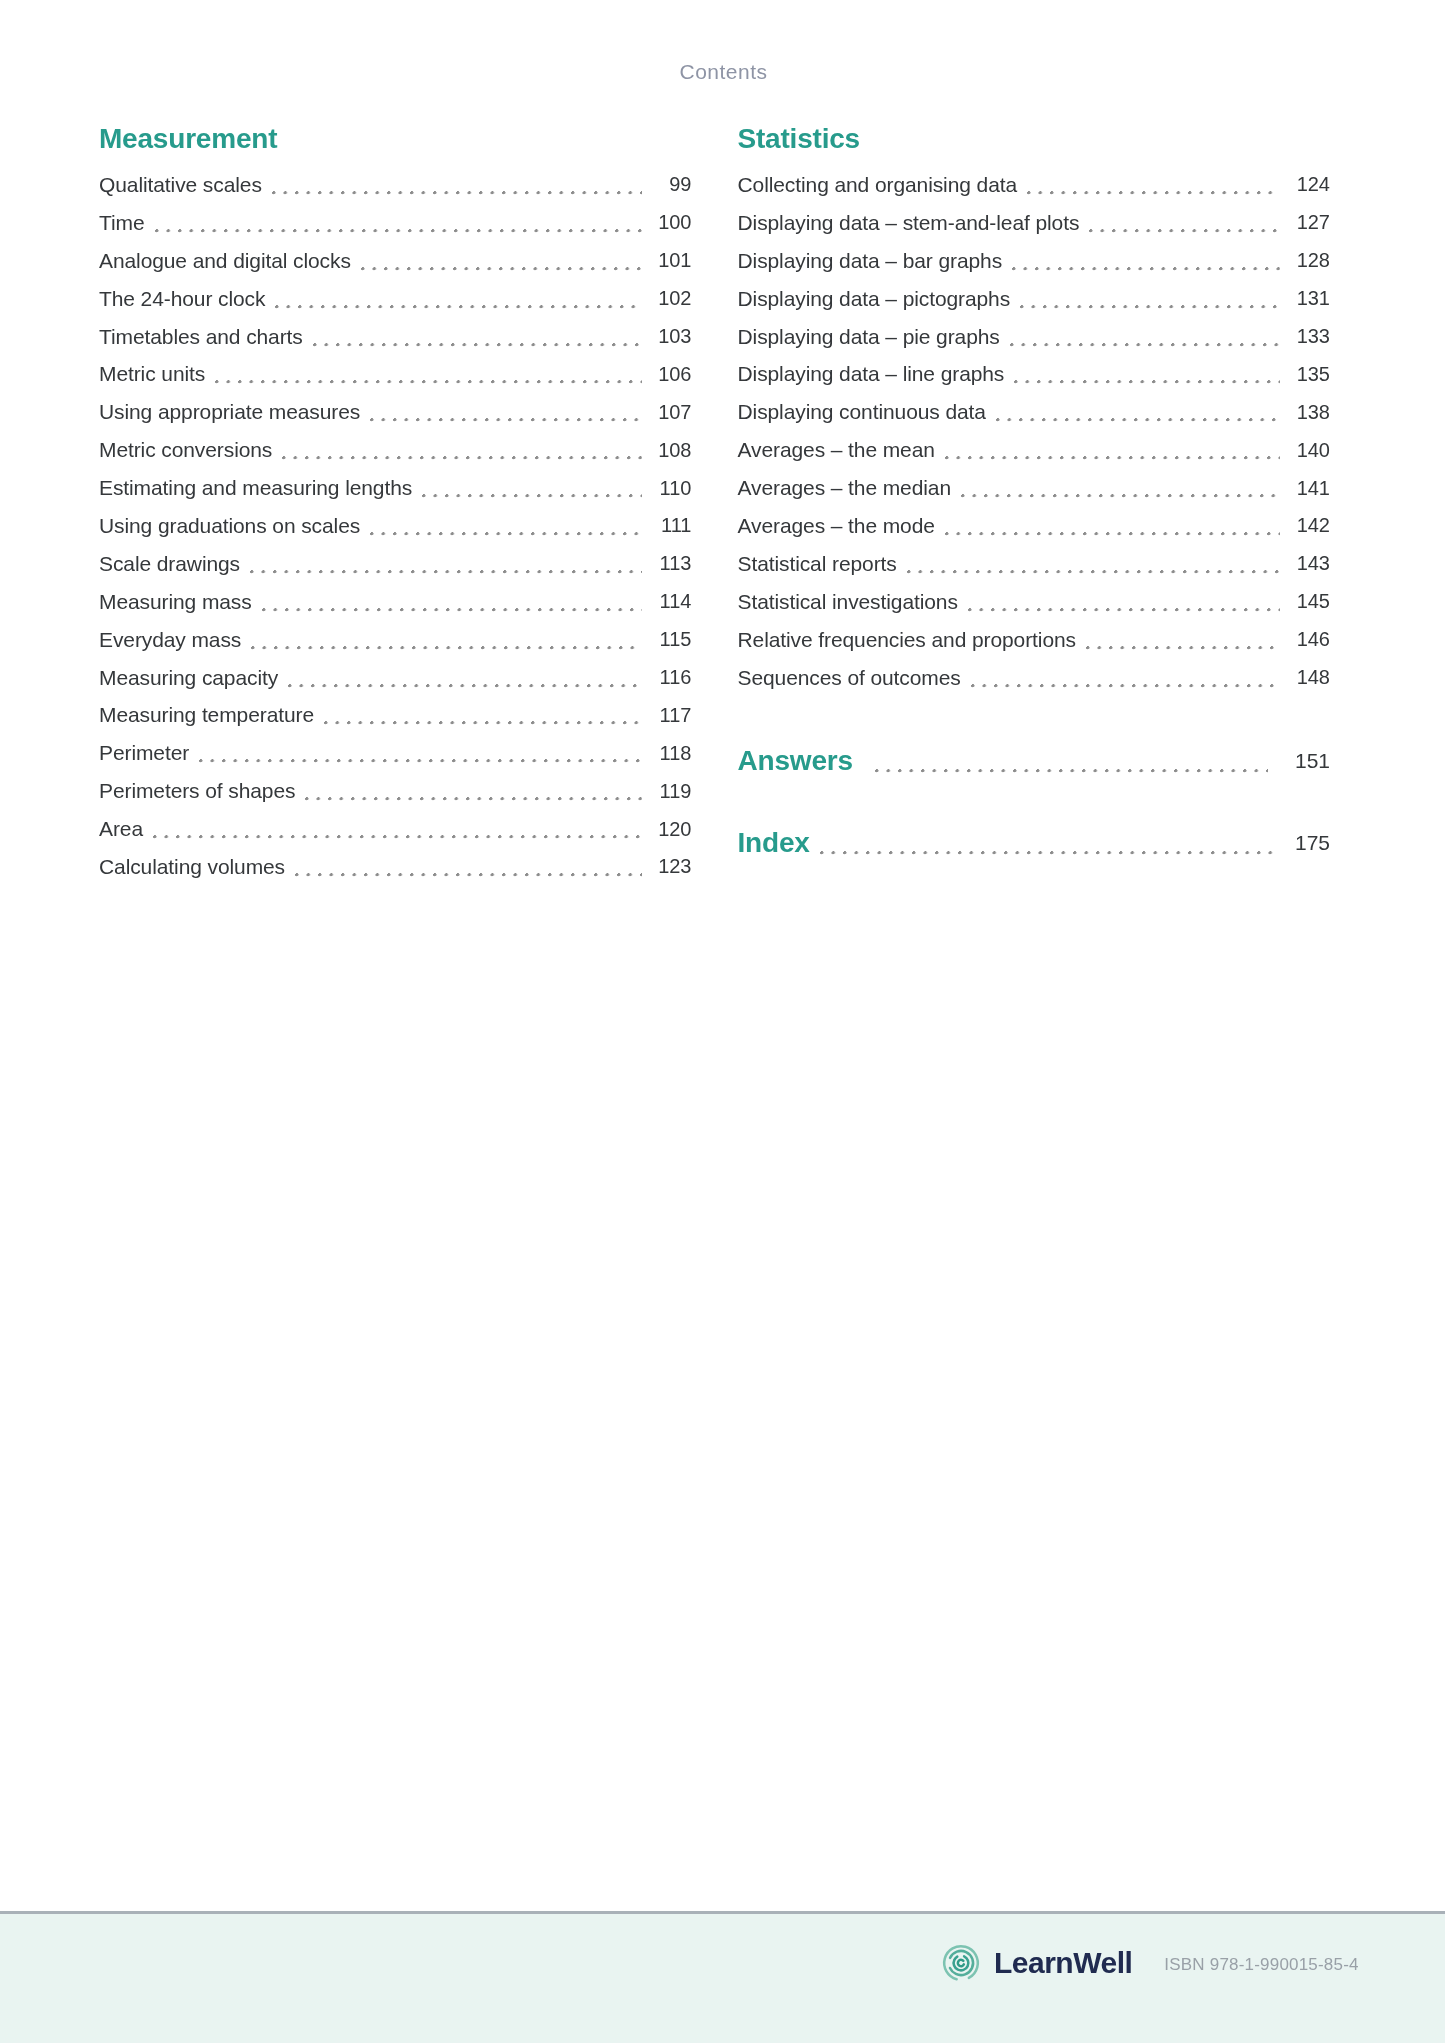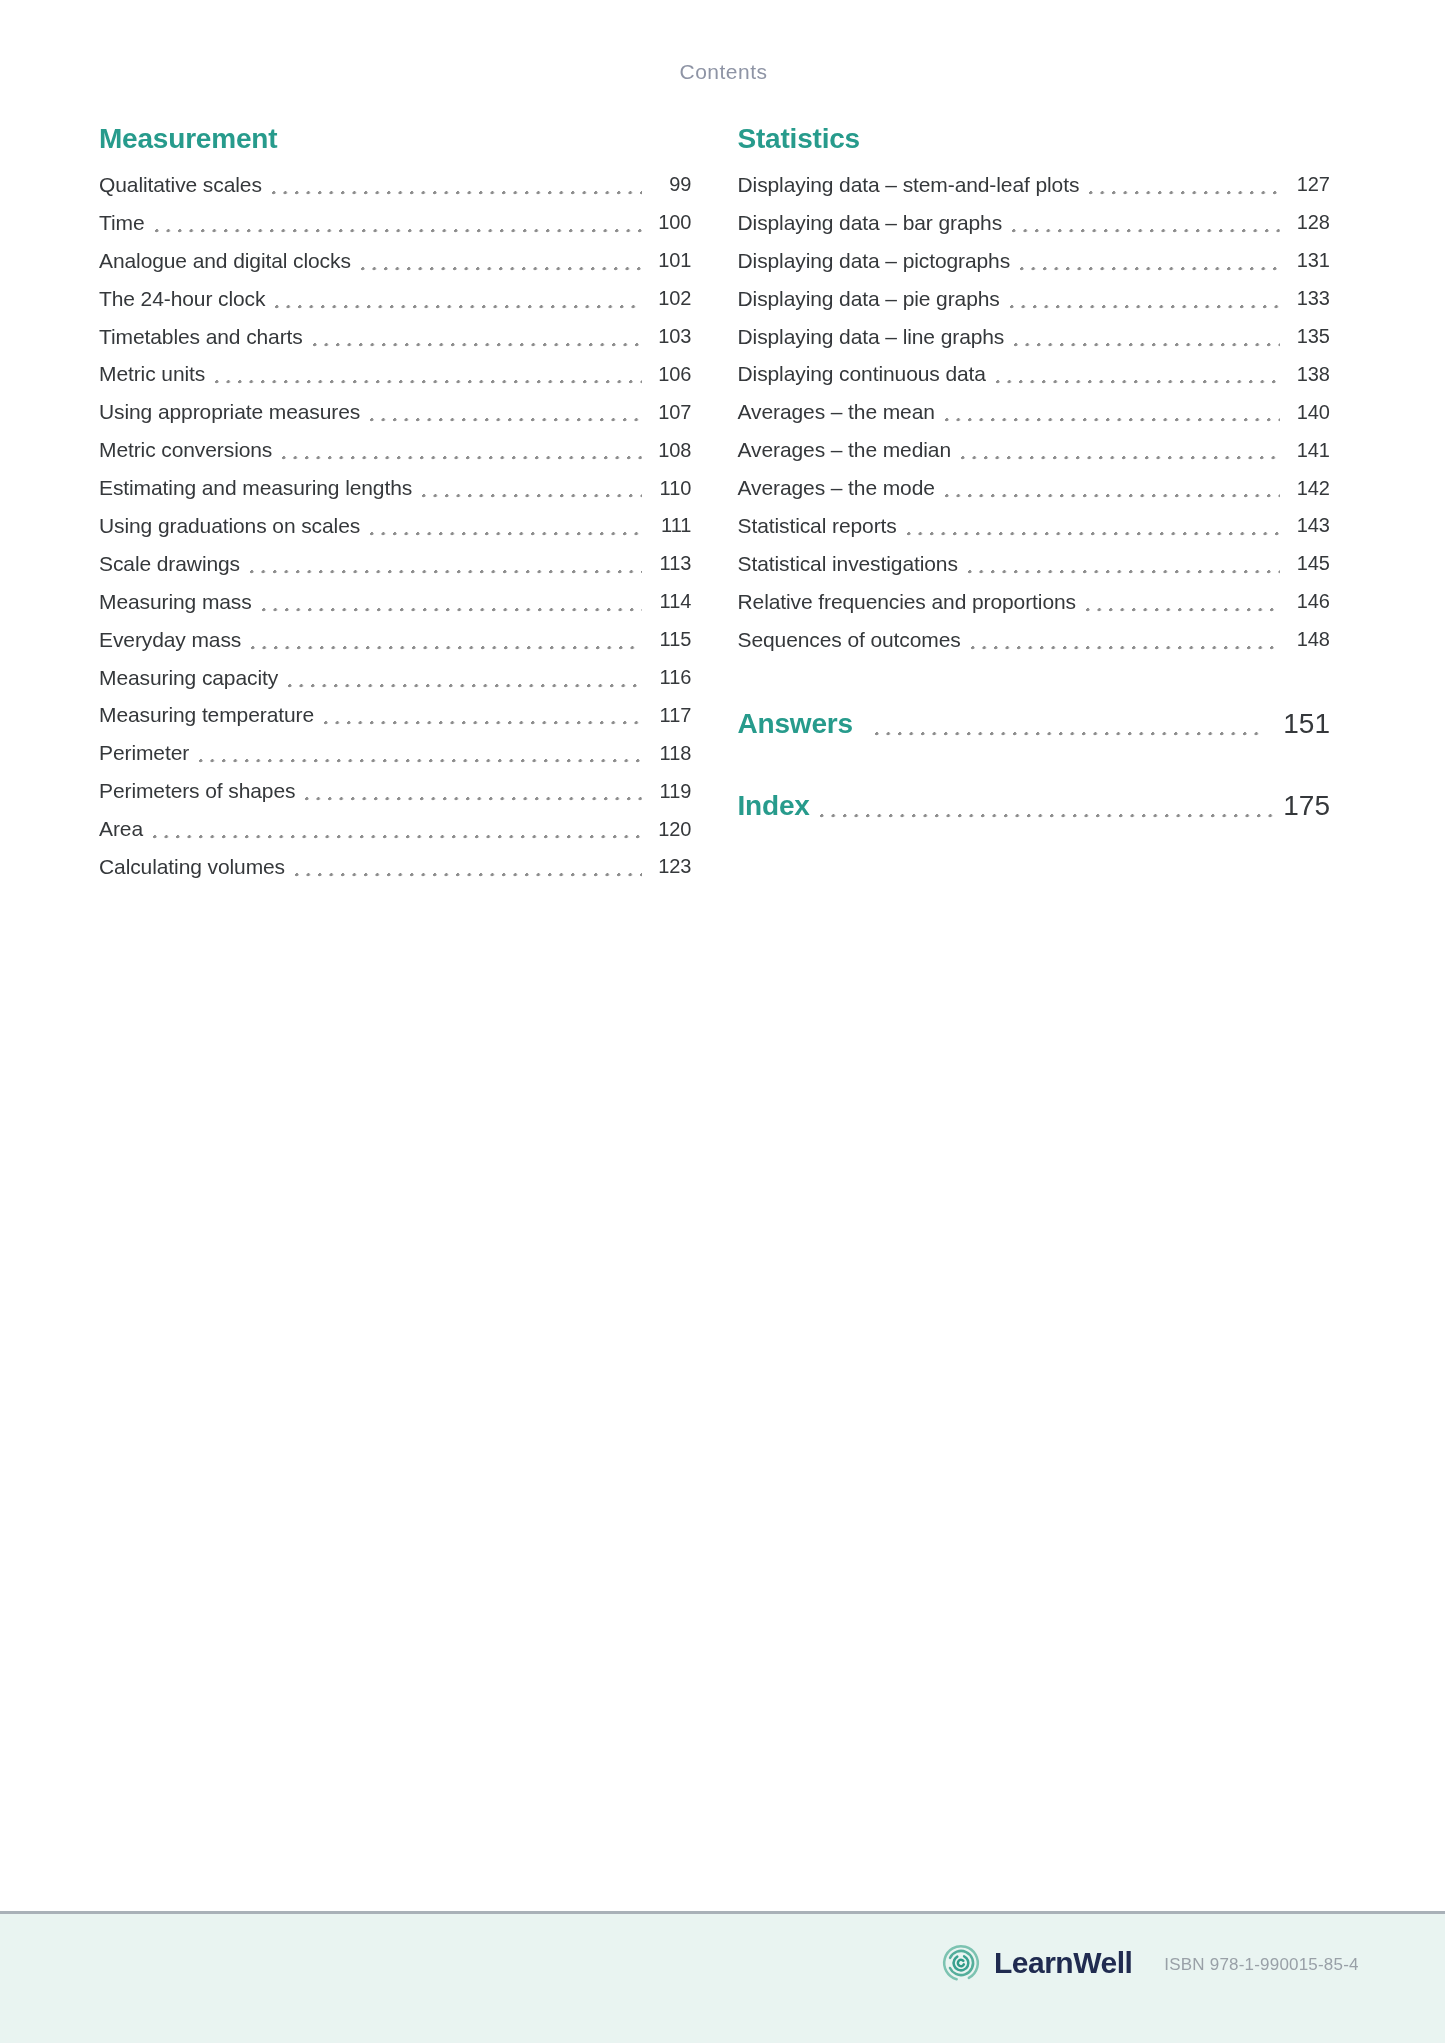--- a/index.html
+++ b/index.html
@@ -43,21 +43,21 @@
     background-image:radial-gradient(circle at 1.8px 1.8px, var(--dots) 1.45px, rgba(0,0,0,0) 1.8px);
     background-size:11.5px 4px; background-repeat:repeat-x; background-position:left center;
   }
   .page{font-size:20px; color:var(--text); text-align:right; min-width:40px; white-space:nowrap;}
   
   li.entry-big{display:flex; align-items:center; height:42px;}
   li.entry-big .label{
     font-size:28px; font-weight:700; color:var(--teal); letter-spacing:-0.2px;
   }
   li.entry-big .leader{transform:translateY(10px);}
-  li.entry-big .page{font-size:28px;}
+  li.entry-big .page{font-size:21px;}
   #answers-row{margin-top:44px;gap:12px;}
   #index-row{margin-top:40px;}
   
   .footer{
     position:absolute; left:0; bottom:0; width:1445px; height:132px;
     background:var(--mint); border-top:3px solid var(--footline);padding-left:15px;
   }
   .brand-block{
     position:absolute; left:940px; top:28px;
     display:flex; align-items:center;
@@ -181,20 +181,25 @@
     <span class="leader"></span>
     <span class="page">123</span>
   </li>
         </ul>
   </div>
     </div>
   <div class="col" id="col-right">
       <div class="section">
     <div class="section-title">Statistics</div>
     <ul class="entries">
+          <li class="entry">
+    <span class="label">Collecting and organising data</span>
+    <span class="leader"></span>
+    <span class="page">124</span>
+  </li>
           <li class="entry">
     <span class="label">Displaying data – stem-and-leaf plots</span>
     <span class="leader"></span>
     <span class="page">127</span>
   </li>
           <li class="entry">
     <span class="label">Displaying data – bar graphs</span>
     <span class="leader"></span>
     <span class="page">128</span>
   </li>

